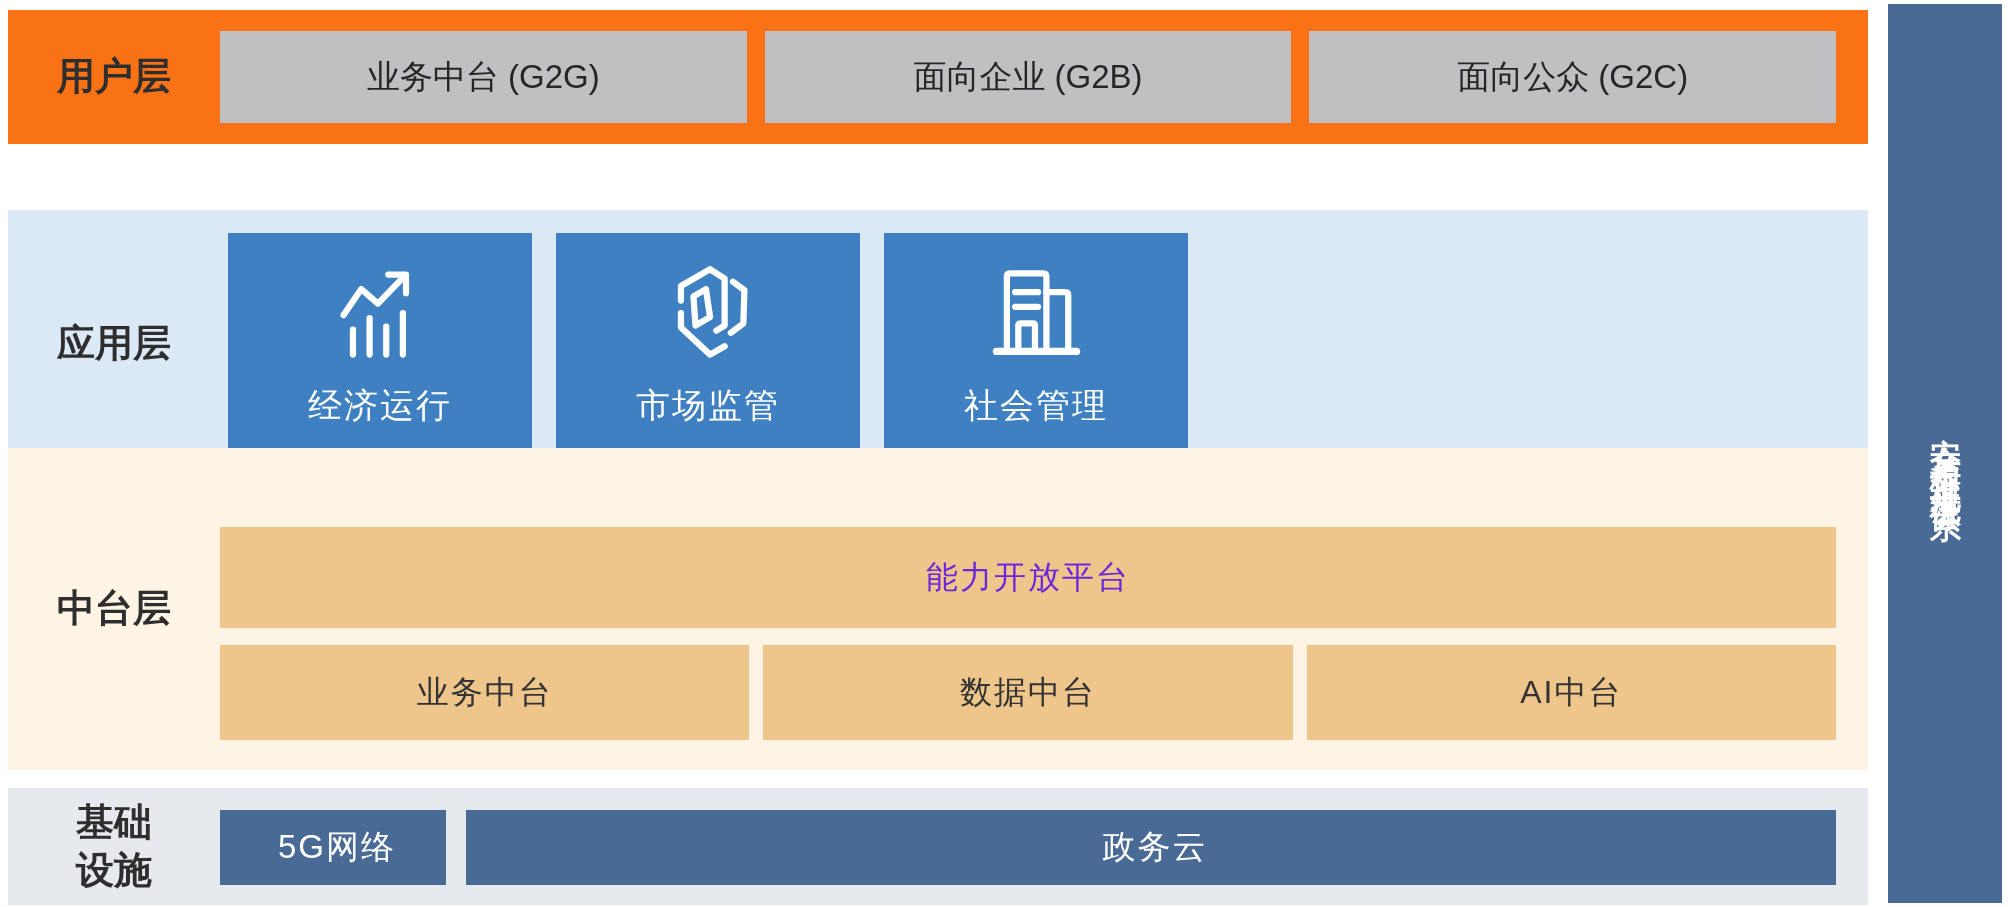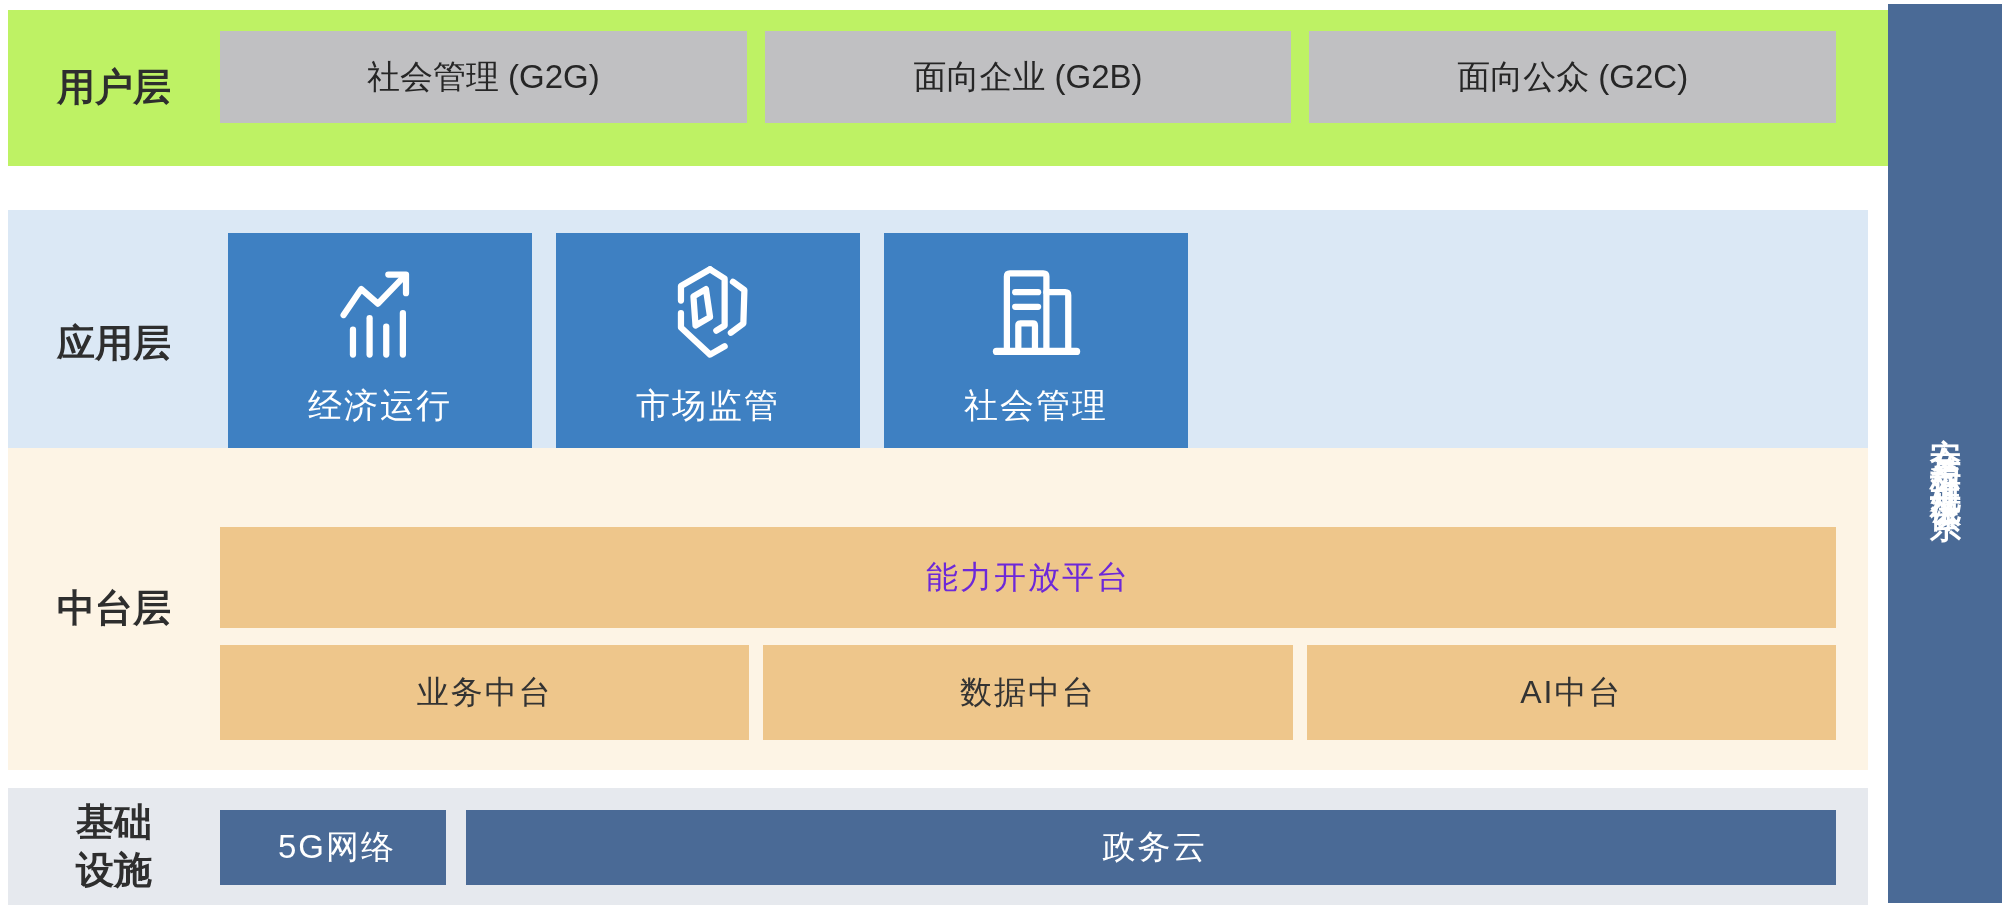--- a/index.html
+++ b/index.html
@@ -4,21 +4,21 @@
 <style>
   html,body{margin:0;padding:0;background:#ffffff;}
   .canvas{
     position:relative;
     width:2008px;height:907px;
     background:#ffffff;
     font-family:"Liberation Sans","DejaVu Sans",sans-serif;
     overflow:hidden;
   }
   .row{position:absolute;left:8px;width:1860px;}
-  .row-user {top:10px; height:156px;background:#bef264;padding-left:37px;}
+  .row-user {top:10px; height:134px;background:#f97316;}
   .row-app  {top:162px;height:268px;background:#dbe8f5;margin-top:48px;}
   .row-mid  {top:448px;height:322px;background:#fdf4e5;}
   .row-infra{top:788px;height:117px;background:#e6e9ee;}
 
   .row-label{
     position:absolute;left:0;top:0;bottom:0;width:212px;
     display:flex;align-items:center;justify-content:center;
     font-size:38px;font-weight:bold;color:#2e2e2e;
     white-space:pre-line;text-align:center;line-height:1.25;
   }
@@ -80,21 +80,21 @@
   .stroke-icon{fill:none;stroke:#ffffff;stroke-linecap:round;stroke-linejoin:round;}
 </style>
 </head>
 <body>
 
 <div class="canvas">
 
   <div class="row row-user">
     <div class="row-label">用户层</div>
     <div class="boxes user-boxes">
-      <div class="user-box">社会管理 (G2G)</div>
+      <div class="user-box">业务中台 (G2G)</div>
       <div class="user-box">面向企业 (G2B)</div>
       <div class="user-box">面向公众 (G2C)</div>
     </div>
   </div>
 
   <div class="row row-app">
     <div class="row-label">应用层</div>
     <div class="boxes app-boxes">
 
       <div class="app-box">

